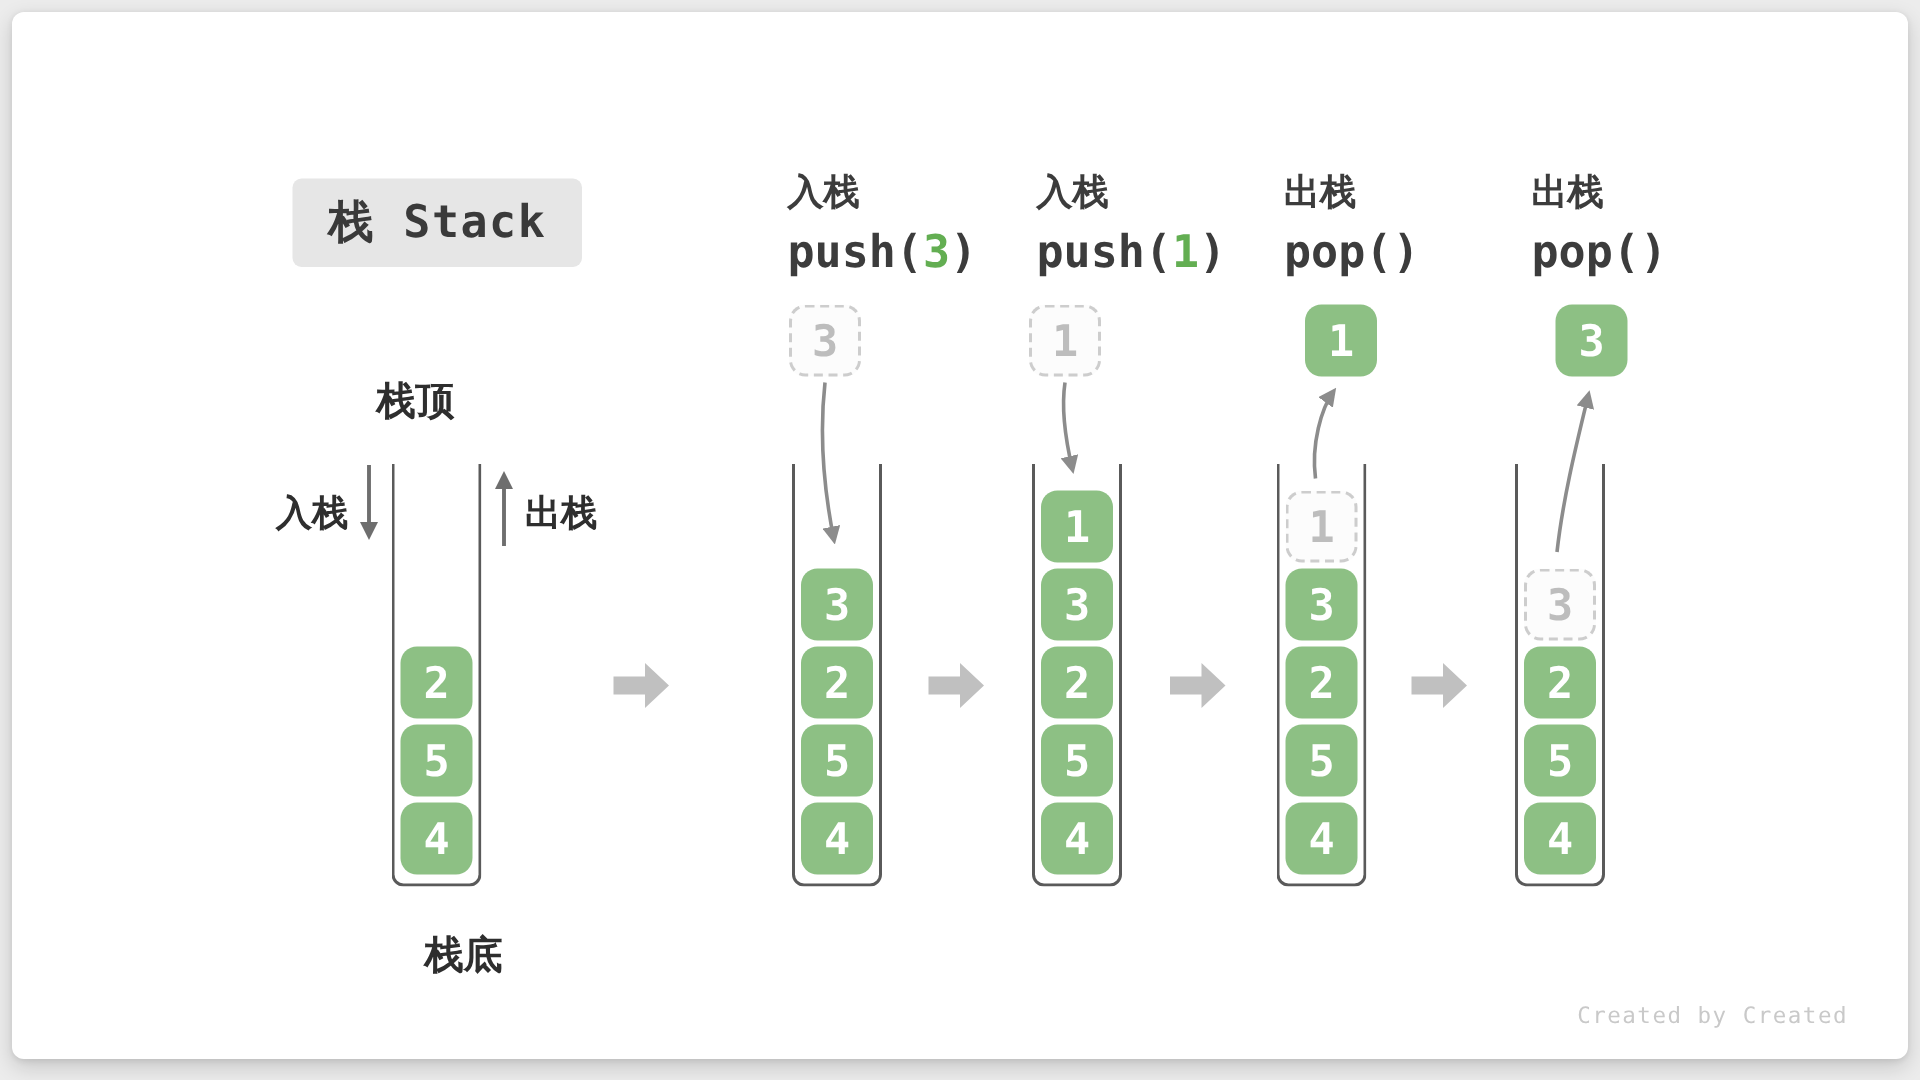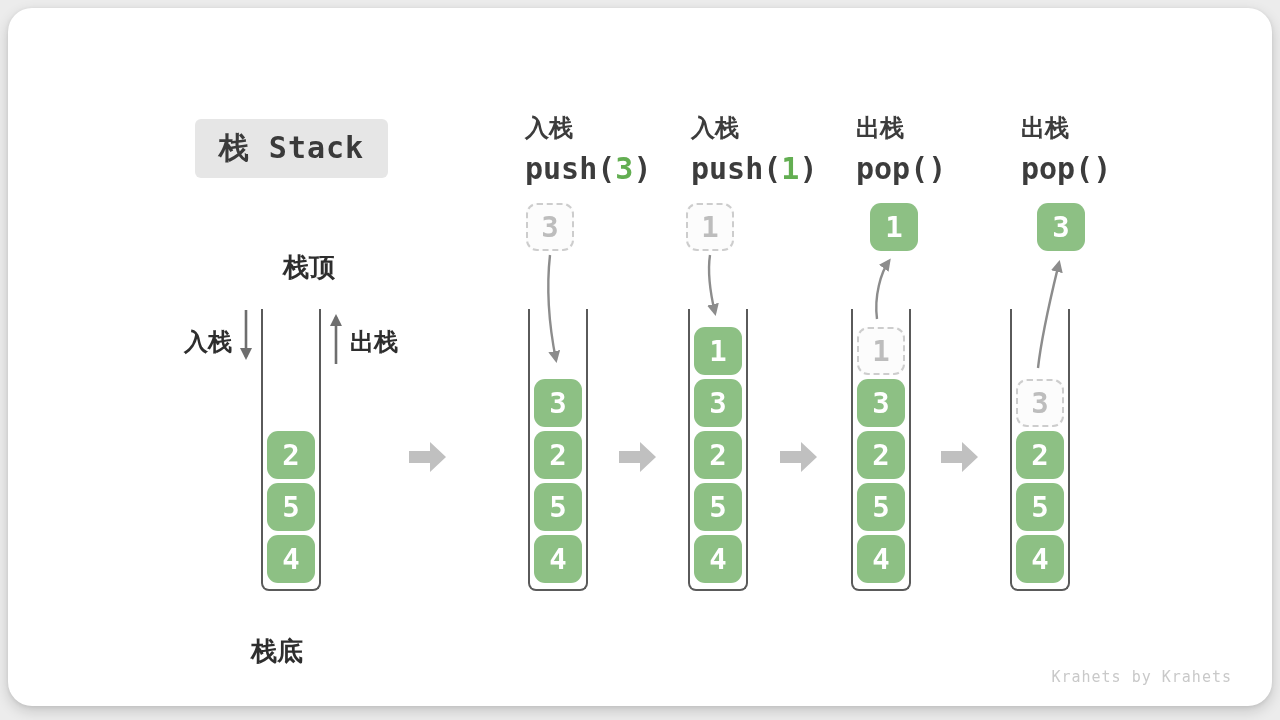--- a/index.html
+++ b/index.html
@@ -1,30 +1,30 @@
 <!DOCTYPE html>
 <html style="--green: #8dc084; --arg-green: #63ae52; --wall: #5a5a5a; --dash-border: #cdcdcd; --dash-text: #bdbdbd; --block: #c0c0c0; --title-bg: #e6e6e6; --watermark: #c9c9c9;"><head>
 <meta charset="utf-8">
 <style>
   html,body { margin:0; padding:0; background:#ececec; }
   .canvas { position:relative; width:1280px; height:720px; overflow:hidden;
             font-family:"DejaVu Sans", sans-serif; }
   .card { position:absolute; left:8px; top:8px; width:1264px; height:698px;
-          background:#ffffff; border-radius:24px;
+          background:#ffffff; border-radius:8px;
           box-shadow:0 5px 14px rgba(0,0,0,.16), 0 1px 4px rgba(0,0,0,.08); }
 
   .title-badge { position:absolute; left:187px; top:111px; width:193px; height:59px;
           background:var(--title-bg,#e6e6e6); border-radius:6px;
           display:flex; align-items:center; justify-content:center;
           font-family:"DejaVu Sans Mono","DejaVu Sans",monospace;
           font-weight:700; font-size:30px; letter-spacing:1px; color:#3a3a3a; }
 
   .side-label { position:absolute; font-weight:700; font-size:26px; color:#2e2e2e; }
-  .lbl-top    { left:243px; top:242px; width:84px; text-align:right; }
-  .lbl-bottom { left:243px; top:626px; width:84px; text-align:left; }
+  .lbl-top    { left:243px; top:242px; width:84px; text-align:left; }
+  .lbl-bottom { left:243px; top:611px; width:84px; text-align:right; }
   .lbl-push   { left:160px; top:318px; width:64px; text-align:right; font-size:24px; }
   .lbl-pop    { left:342px; top:318px; width:64px; text-align:left;  font-size:24px; }
 
   .stack { position:absolute; top:301px; width:60px; height:282px; box-sizing:border-box;
            border-left:2px solid var(--wall,#5a5a5a);
            border-right:2px solid var(--wall,#5a5a5a);
            border-bottom:2px solid var(--wall,#5a5a5a);
            border-radius:0 0 8px 8px; background:#fff; }
   .cell { position:absolute; left:4px; width:48px; height:48px; box-sizing:border-box;
           border-radius:11px; display:flex; align-items:center; justify-content:center;
@@ -134,15 +134,15 @@
         <path d="M869,311 C866,288 873,264 881,253" fill="none" stroke="#8c8c8c" stroke-width="2.4" marker-end="url(#ah-gray)"></path>
         <path d="M1030,360 C1034,324 1043,288 1051,255" fill="none" stroke="#8c8c8c" stroke-width="2.4" marker-end="url(#ah-gray)"></path>
         <polygon points="401,443 422,443 422,434 438,449 422,464 422,455 401,455" fill="#c0c0c0"></polygon>
         <polygon points="611,443 632,443 632,434 648,449 632,464 632,455 611,455" fill="#c0c0c0"></polygon>
         <polygon points="772,443 793,443 793,434 809,449 793,464 793,455 772,455" fill="#c0c0c0"></polygon>
         <polygon points="933,443 954,443 954,434 970,449 954,464 954,455 933,455" fill="#c0c0c0"></polygon>
         <path d="M238,302 L238,349" fill="none" stroke="#6e6e6e" stroke-width="2.6" marker-end="url(#ah-dark)"></path>
         <path d="M328,356 L328,309" fill="none" stroke="#6e6e6e" stroke-width="2.6" marker-end="url(#ah-dark)"></path>
       </svg>
 
-    <div class="watermark">Krahets by Krahets</div>
+    <div class="watermark">Created by Created</div>
   </div>
 </div>
 
 </body></html>

